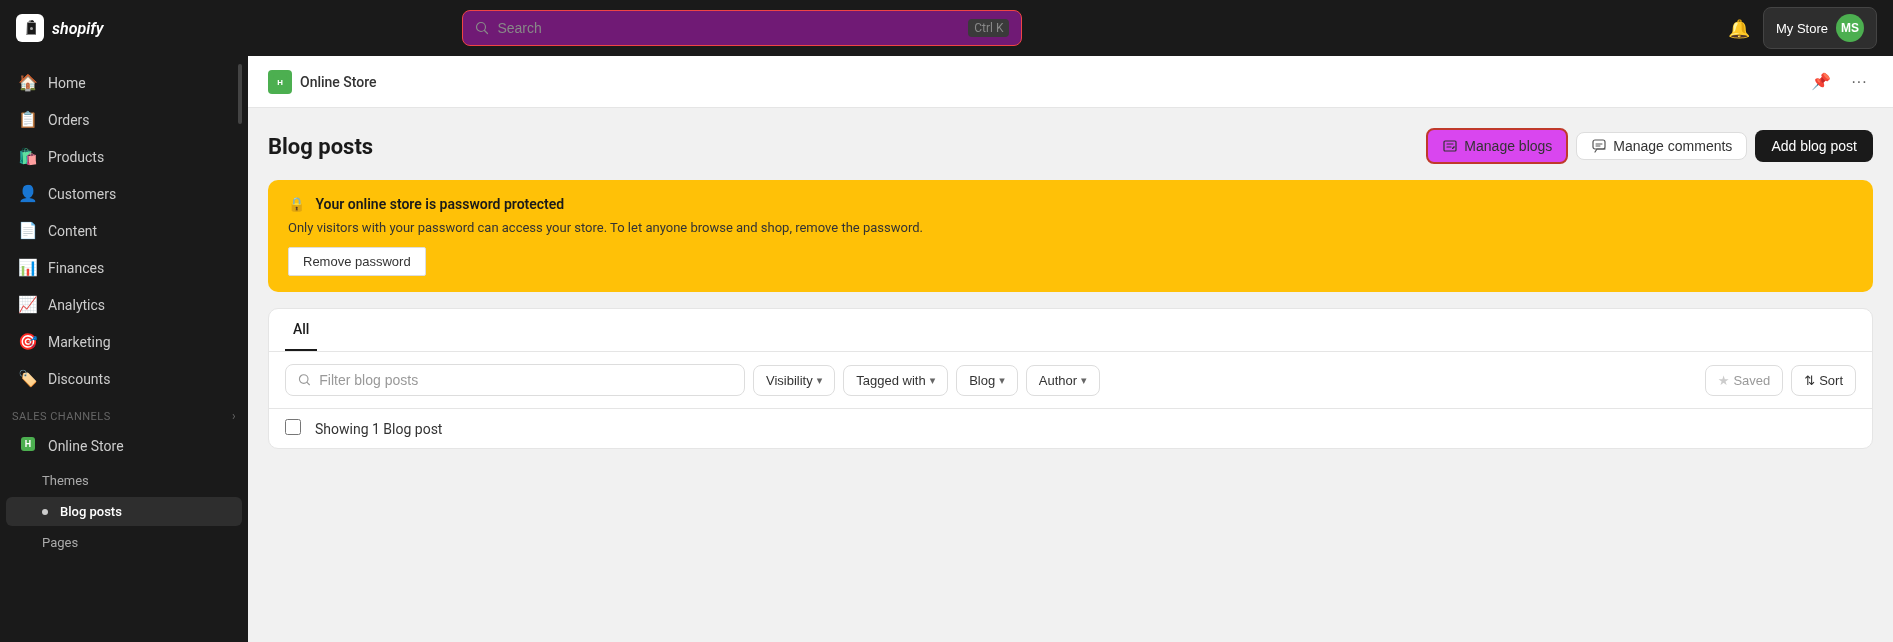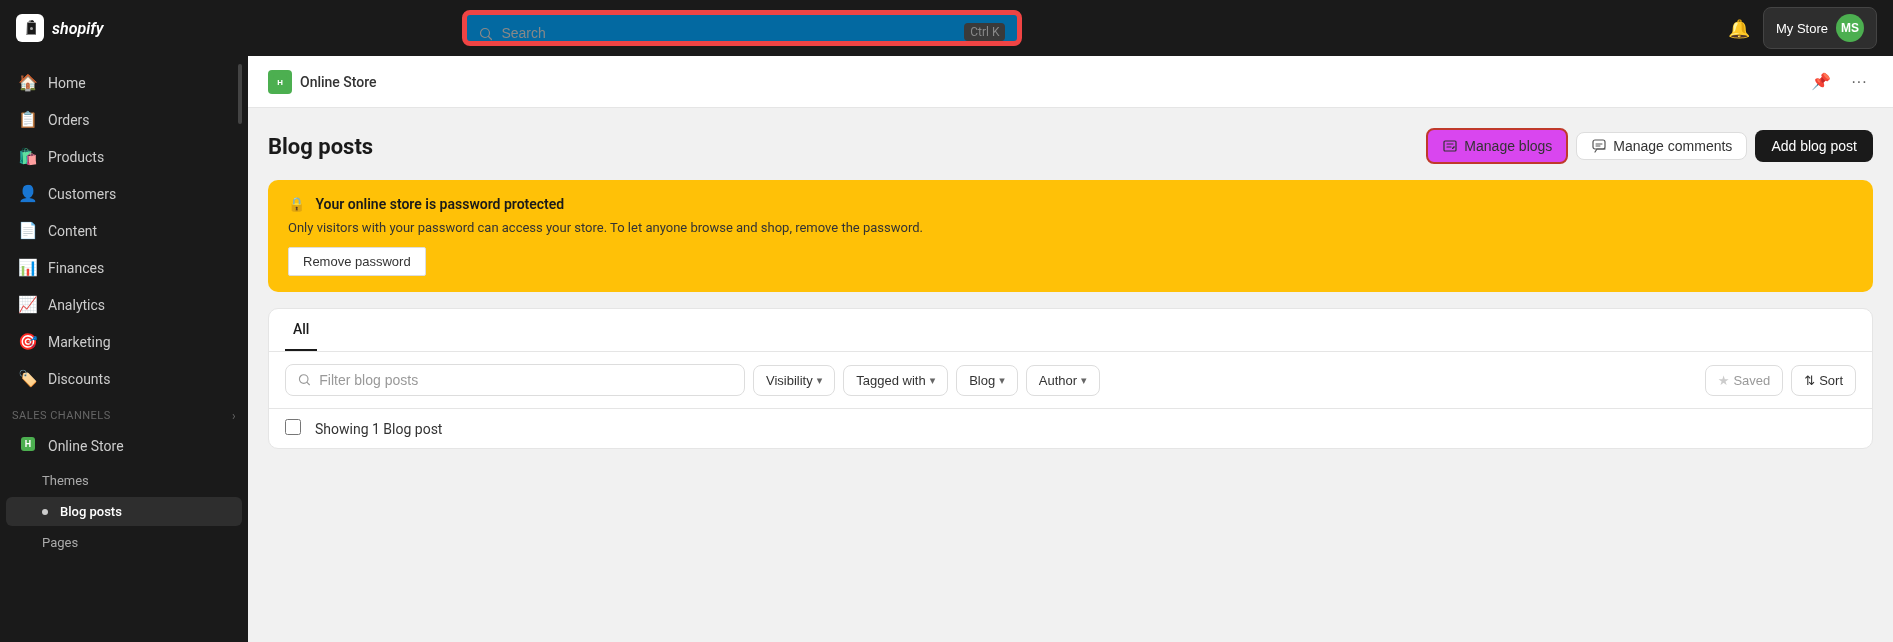--- a/index.html
+++ b/index.html
@@ -31,25 +31,25 @@
       border-radius: 6px;
       display: flex;
       align-items: center;
       justify-content: center;
       font-size: 16px;
     }
     .search-bar {
       flex: 1;
       max-width: 560px;
       margin: 0 auto;
-      background: #0369a1;
-      border: 5px solid #ef4444;
-      border-radius: 8px;
-      display: flex;
-      align-items: flex-end;
+      background: #701a75;
+      border: 1px solid #ef4444;
+      border-radius: 8px;
+      display: flex;
+      align-items: center;
       padding: 0 12px;
       height: 36px;
       gap: 8px;
     }
     .search-bar input {
       background: transparent;
       border: none;
       outline: none;
       color: #ccc;
       font-size: 14px;
@@ -134,20 +134,21 @@
       margin: 1px 6px;
     }
     .sidebar-icon { font-size: 16px; width: 20px; text-align: center; }
     .sidebar-section-label {
       color: #666;
       font-size: 11px;
       padding: 12px 12px 4px;
       text-transform: uppercase;
       letter-spacing: 0.5px;
       display: flex;
+      align-items: center;
       justify-content: space-between;
     }
     .sidebar-section-label .chevron { font-size: 12px; color: #666; }
     .sidebar-sub-item {
       display: flex;
       align-items: center;
       gap: 10px;
       padding: 7px 12px 7px 36px;
       color: #aaa;
       font-size: 13px;

